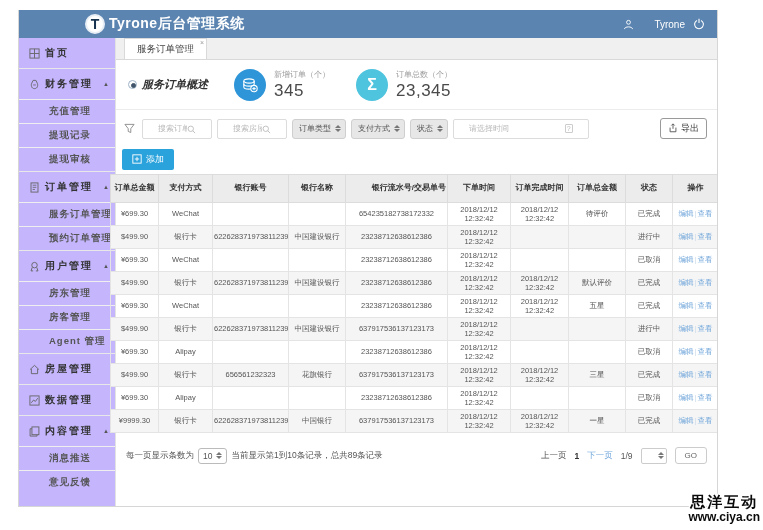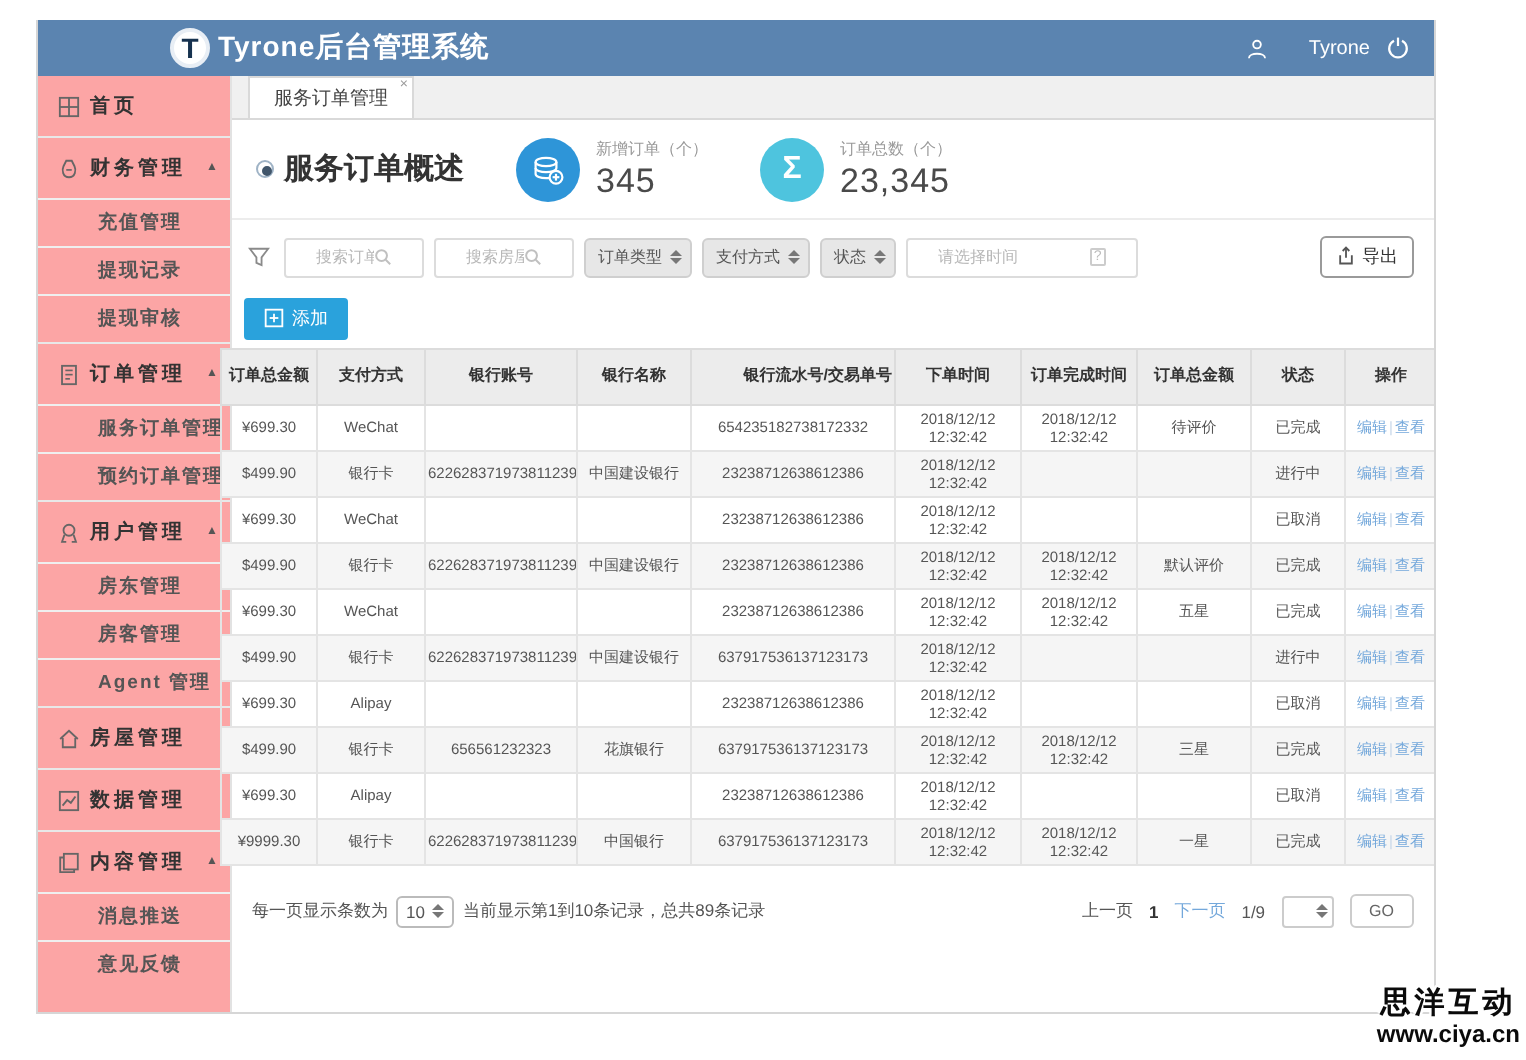--- a/index.html
+++ b/index.html
@@ -18,63 +18,63 @@
     color:#16324f; font-weight:bold; font-size:14px; display:flex; align-items:center; justify-content:center; }
   .hdr-title { color:#fff; font-size:14px; font-weight:bold; margin-left:4px; letter-spacing:0.5px; }
   .hdr-right { margin-left:auto; display:flex; align-items:center; gap:8px; margin-right:12px; color:#fff; }
   .hdr-user { display:flex; align-items:flex-start; gap:20px; font-size:10px; cursor:pointer; }
   .hdr-ico { display:inline-flex; }
 
   
   .body { flex:1; display:flex; min-height:0; }
 
   
-  .sidebar { width:97px; background:#fca5a5; border-right:1px solid #e2e2e2; font-size:10px; overflow:hidden; }
+  .sidebar { width:97px; background:#c4b5fd; border-right:1px solid #e2e2e2; font-size:10px; overflow:hidden; }
   .side-top { display:flex; align-items:center; gap:5px; padding:8px 0 8px 10px;
     font-weight:bold; color:#333; letter-spacing:2px; border-top:1px solid #e8e8e8; cursor:pointer; }
   .side-top:first-child { border-top:none; }
   .side-top .arrow { margin-left:auto; margin-right:6px; font-size:6px; color:#555; letter-spacing:0; }
   .side-sub { padding:5px 0 5px 30px; color:#555; border-top:1px solid #efefef;
     letter-spacing:1px; font-size:9.5px; cursor:pointer;font-weight:bold; }
   .icon-svg { display:inline-flex; width:11px; height:11px; flex:0 0 11px; }
   .icon-svg svg { width:11px; height:11px; }
 
   
   .main { flex:1; display:flex; flex-direction:column; min-width:0; background:#fff; }
   .tabbar { height:22px; background:#f0f0f0; border-bottom:1px solid #d9d9d9; display:flex; align-items:flex-end; flex:0 0 22px; }
   .tab { background:#fff; border:1px solid #d9d9d9; border-bottom:none; margin-left:8px;
     font-size:9.5px; color:#444; padding:4px 12px 3px 12px; position:relative; cursor:pointer; }
   .tab-close { position:absolute; top:0; right:2px; font-size:7px; color:#999; cursor:pointer; }
 
   
   .overview { height:50px; display:flex; align-items:center; border-bottom:1px solid #ececec; padding-left:12px; flex:0 0 50px; }
   .radio-dot { width:9px; height:9px; border-radius:50%; border:1.5px solid #9fb3c6; background:#fff; position:relative; margin-right:5px; }
   .radio-dot::after { content:""; position:absolute; left:1.5px; top:1.5px; width:3px; height:3px; border-radius:50%; background:#41566b; border:0.5px solid #41566b; }
-  .ov-title { font-size:15px; font-weight:bold; color:#333; }
+  .ov-title { font-size:11px; font-weight:bold; color:#333;font-style:italic; }
   .stat { display:flex; align-items:center; margin-left:26px; }
   .stat-circle { width:32px; height:32px; border-radius:50%; display:flex; align-items:center; justify-content:center; color:#fff; }
   .stat-texts { margin-left:8px; }
   .stat-label { font-size:8px; color:#9a9a9a; }
   .stat-value { font-size:17px; color:#4a4a4a; letter-spacing:0.5px; margin-top:1px; }
 
   
   .filters { display:flex; align-items:center; gap:5px; padding:8px 6px 6px 8px; flex:0 0 auto; }
   .funnel { display:inline-flex; margin-right:2px; }
   .f-input { height:20px; border:1px solid #dcdcdc; border-radius:2px; background:#fff; display:flex; align-items:center; padding:0 15px; }
   .f-input input { border:none; outline:none; width:100%; font-size:8px; color:#555;
     font-family:"Liberation Sans","DejaVu Sans",sans-serif; background:transparent; }
   .f-input input::placeholder { color:#b8b8b8; }
   .f-search { width:70px; }
   .f-select { height:20px; background:#e7e7e7; border:1px solid #cfcfcf; border-radius:3px;
     display:flex; align-items:center; font-size:8px; color:#555; padding:0 4px 0 6px; gap:4px; cursor:pointer; }
   .updn { display:inline-flex; flex-direction:column; gap:1px; }
   .updn i { width:0; height:0; border-left:3px solid transparent; border-right:3px solid transparent; display:block; }
   .updn .u { border-bottom:3px solid #777; }
   .updn .d { border-top:3px solid #777; }
-  .f-time { width:116px; justify-content:space-between; }
+  .f-time { width:136px; justify-content:space-between; }
   .qbox { width:9px; height:9px; border:1px solid #ccc; color:#bbb; font-size:7px; display:flex; align-items:center; justify-content:center; border-radius:1px; }
   .export-btn { margin-left:auto; margin-right:4px; border:1px solid #9a9a9a; border-radius:3px; background:#fff;
     font-size:9px; color:#333; padding:3px 7px; display:flex; align-items:center; gap:3px; cursor:pointer; }
 
   
   .addrow { padding:4px 0 4px 6px; flex:0 0 auto; }
   .add-btn { background:#2aa2dc; color:#fff; border:none; border-radius:2px; font-size:9px;
     padding:4px 10px; display:inline-flex; align-items:center; gap:4px; cursor:pointer;
     font-family:"Liberation Sans","DejaVu Sans",sans-serif; }
 

